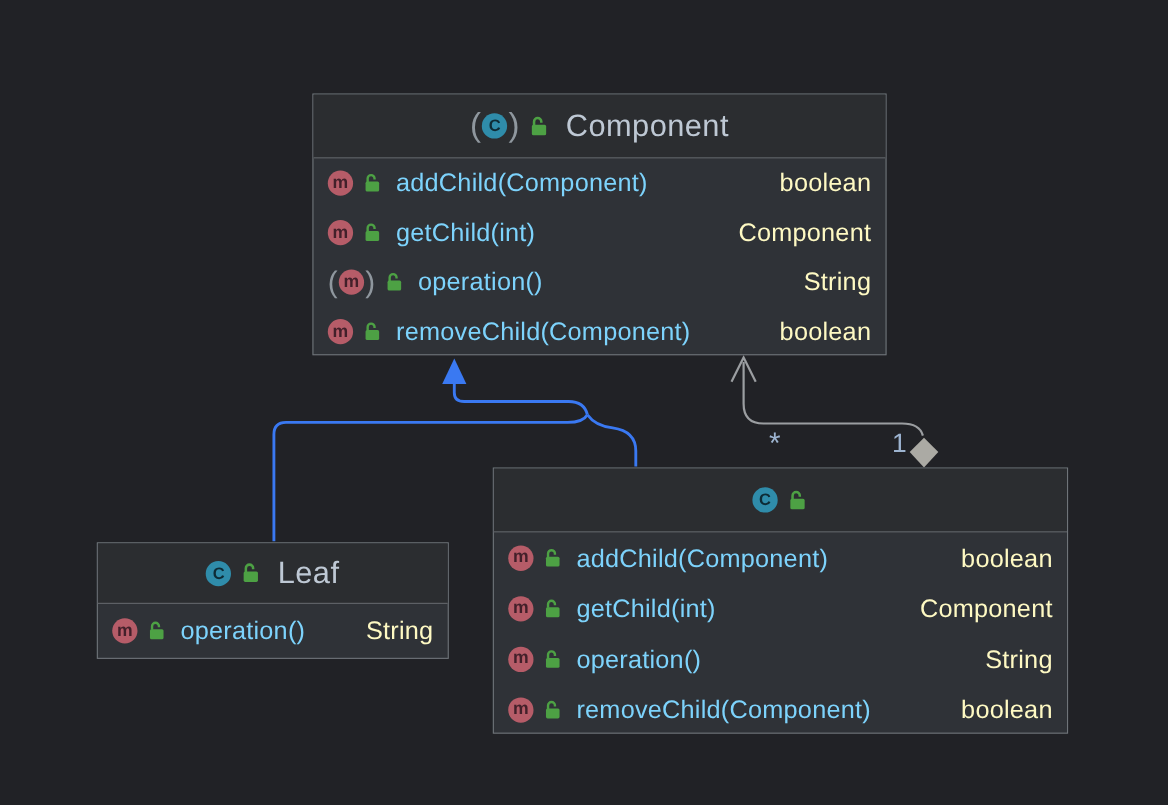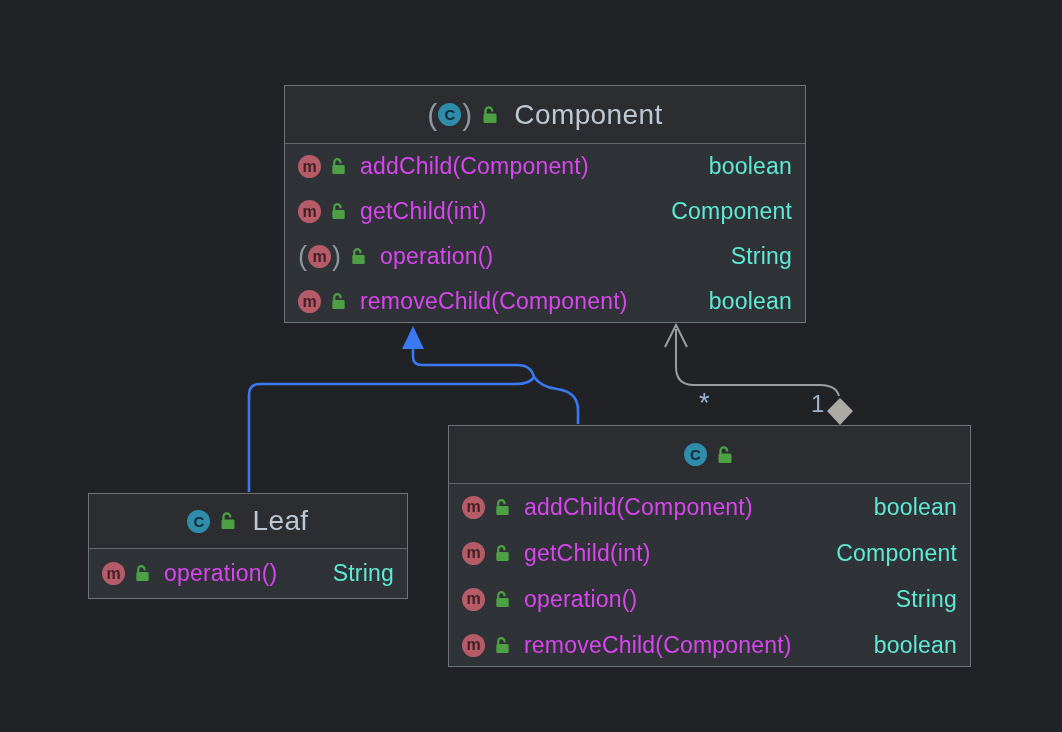--- a/index.html
+++ b/index.html
@@ -19,22 +19,22 @@
     background:#2b2d30;border-bottom:1.5px solid #63676c;
   }
   .class-title{
     color:#bec8d4;font-size:28px;letter-spacing:.4px;margin-left:14px;
     white-space:nowrap;
   }
   .method-row{
     display:flex;align-items:center;padding:0 13px;box-sizing:border-box;
     white-space:nowrap;
   }
-  .m-name{color:#d946ef;font-size:23px;letter-spacing:.2px;margin-left:12px;text-align:right;}
-  .m-type{color:#5eead4;font-size:23px;letter-spacing:.2px;margin-left:auto;padding-left:18px;}
+  .m-name{color:#7dd3fc;font-size:23px;letter-spacing:.2px;margin-left:12px;text-align:right;}
+  .m-type{color:#fef9c3;font-size:23px;letter-spacing:.2px;margin-left:auto;padding-left:18px;}
   .circle{
     display:inline-flex;align-items:center;justify-content:center;
     border-radius:50%;flex:0 0 auto;font-weight:bold;
   }
   .class-icon{width:23px;height:23px;background:#2f8caa;color:#0e2b35;font-size:15px;}
   .method-icon{width:23px;height:23px;background:#b65c68;color:#43202a;font-size:16px;margin-right:8px;}
   .icon-wrap{display:inline-flex;align-items:center;}
   .paren{color:#8f979e;font-weight:400;}
   .paren-big{font-size:30px;line-height:23px;}
   .paren-sm{font-size:27px;line-height:23px;}

